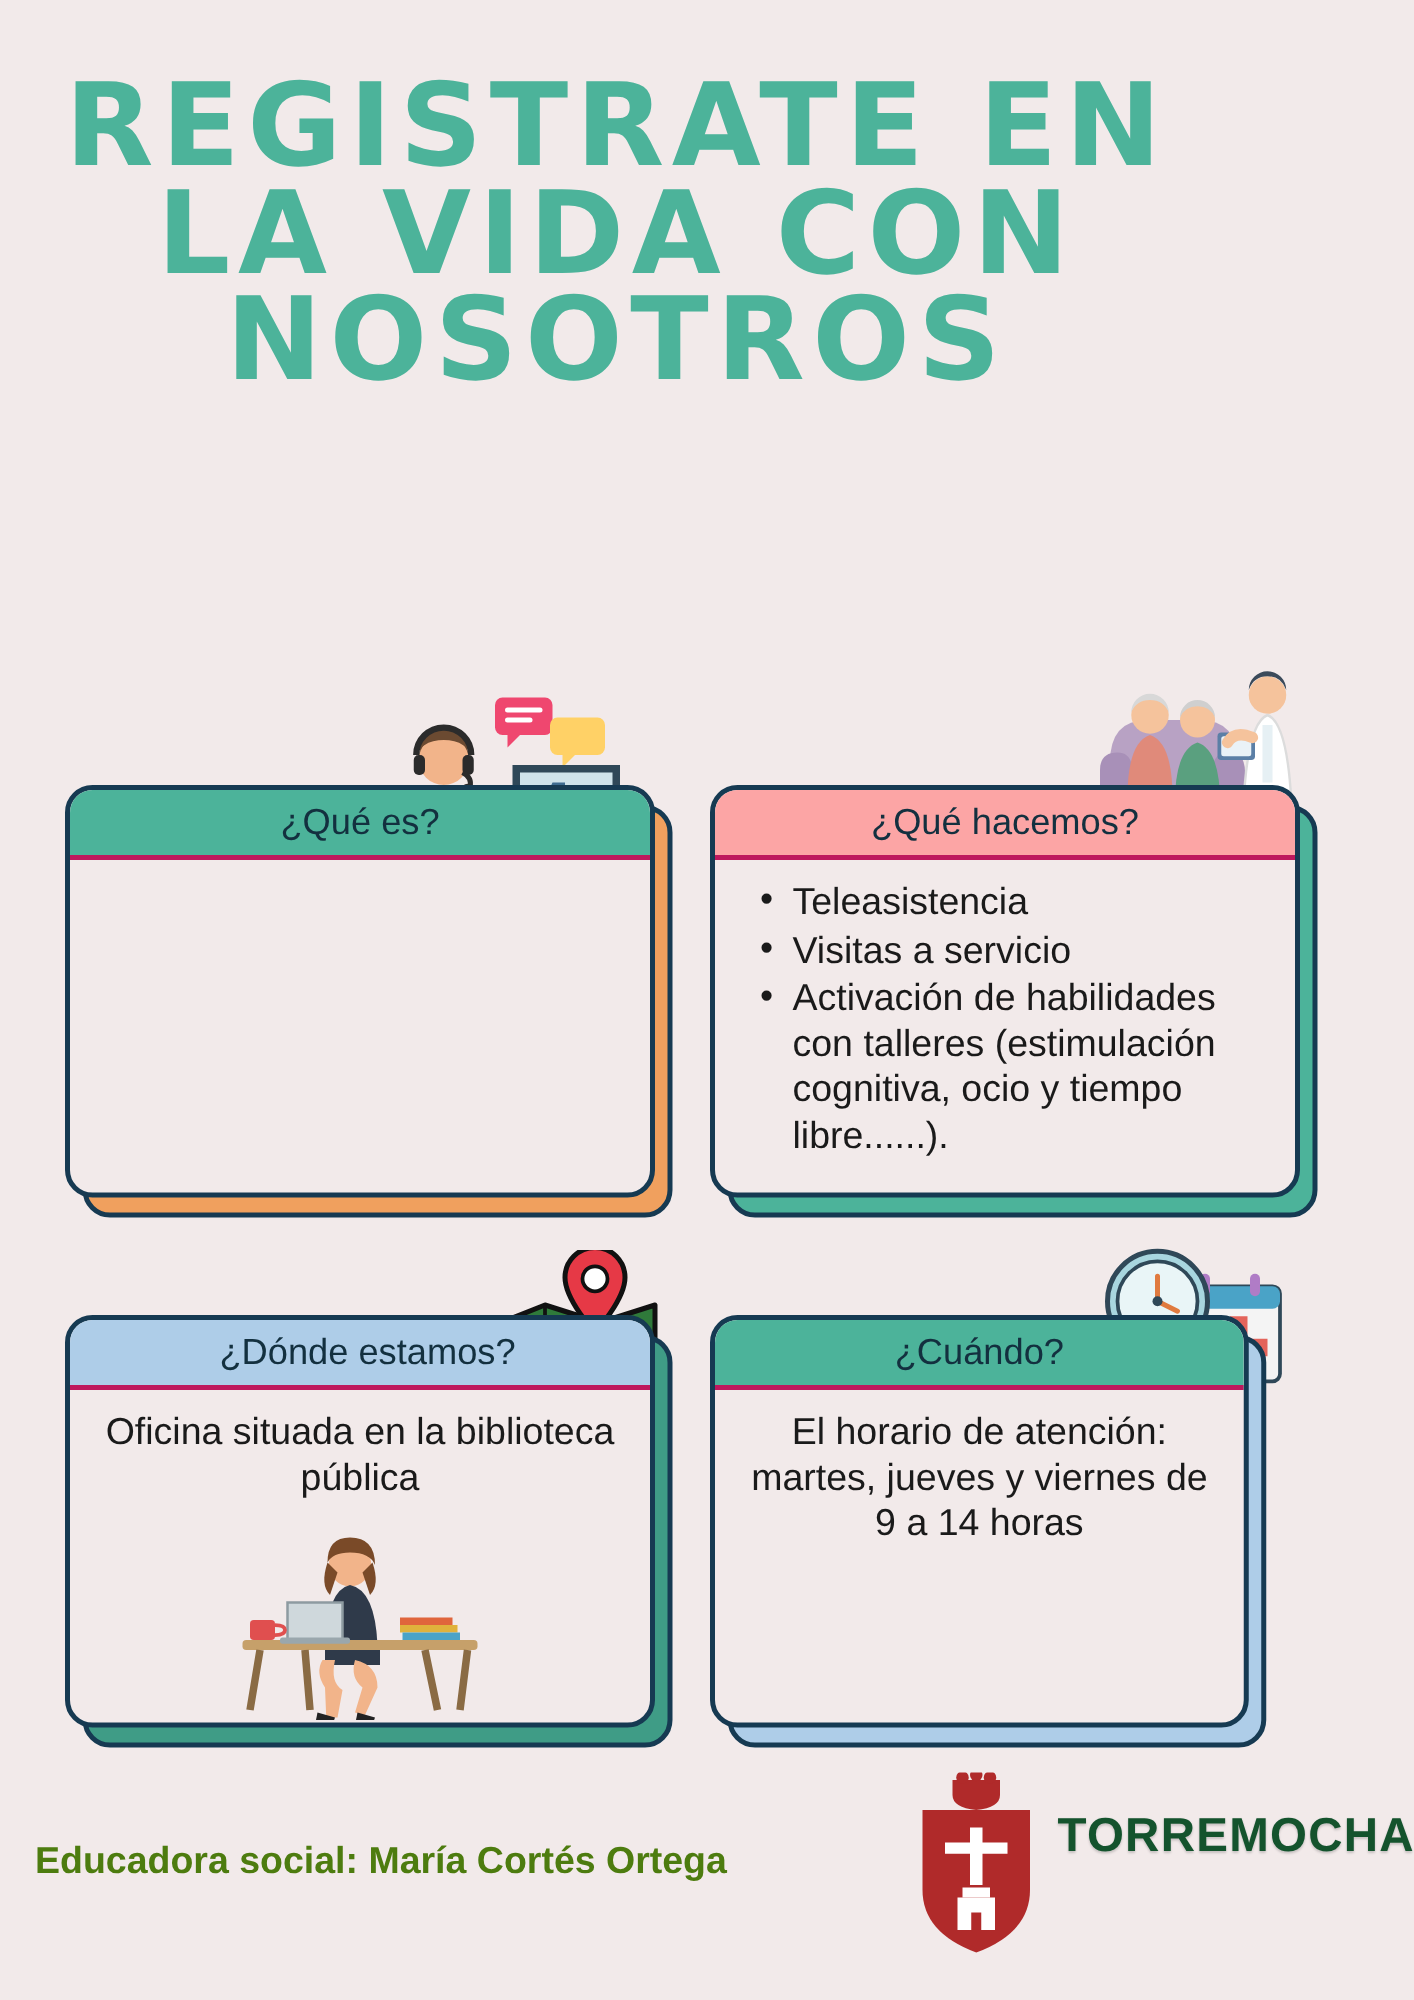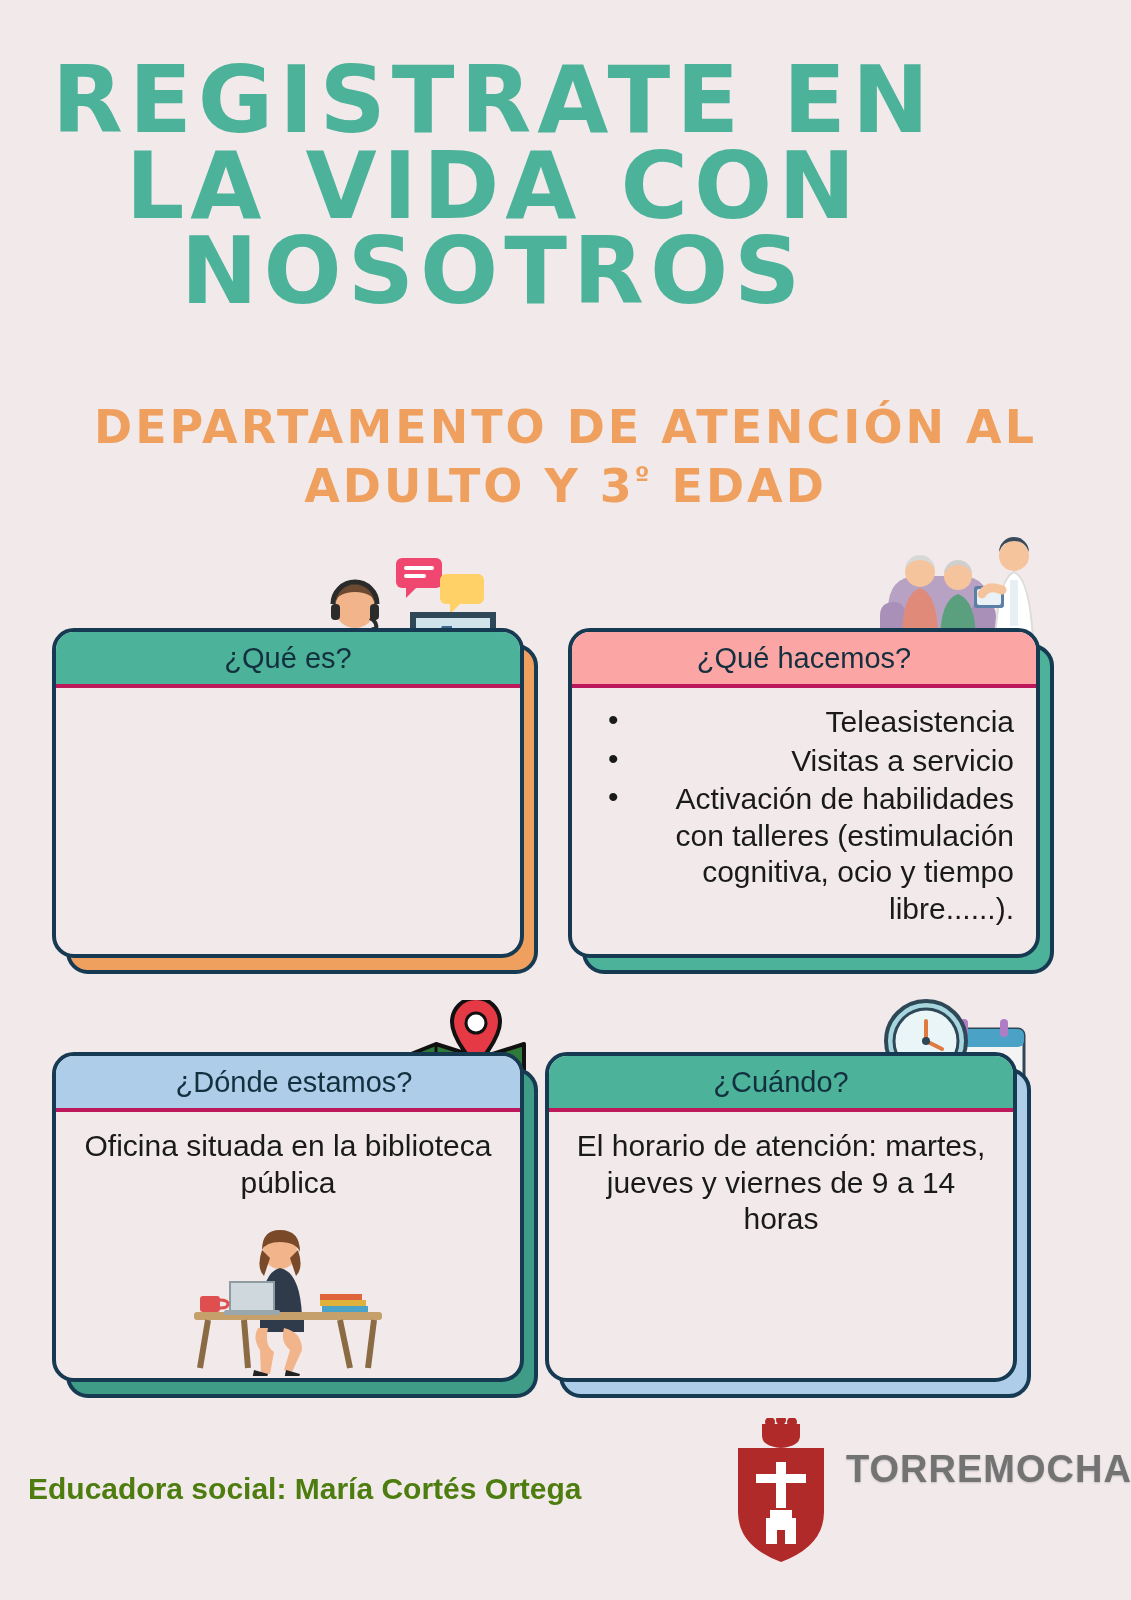--- a/index.html
+++ b/index.html
@@ -63,21 +63,21 @@
     color: #13303f;
   }
   .card .content {
     padding: 16px 22px;
     font-size: 30px;
     line-height: 1.22;
     color: #1a1a1a;
     text-align: center;
   }
   .card .content ul {
-    text-align: right;
+    text-align: left;
     margin-left: 26px;
     list-style: none;
   }
   .card .content ul li {
     position: relative;
     padding-left: 26px;
     margin-bottom: 2px;
   }
   .card .content ul li:before {
     content: "\2022";
@@ -96,21 +96,21 @@
   #card-do .shadow { background: #4cb39a; }
   #card-do .head { background: #fca5a5; }
   #card-do .content { text-align: left; padding-left: 10px; }
 
   
   #card-where { left: 52px; top: 1052px; width: 472px; height: 330px; }
   #card-where .shadow { background: #3f9c86; }
   #card-where .head { background: #aecde8; padding-left: 12px; }
 
   
-  #card-when { left: 545px; top: 1052px; width: 472px; height: 330px; }
+  #card-when { left: 568px; top: 1052px; width: 431px; height: 330px; }
   #card-when .shadow { background: #aecde8; }
   #card-when .head { background: #4cb39a; }
 
   
   .illus { position: absolute; pointer-events: none; }
   #illus-support { left: 300px; top: 552px; width: 215px; height: 140px; }
   #illus-care { left: 878px; top: 520px; width: 180px; height: 170px; }
   #illus-map { left: 390px; top: 1000px; width: 140px; height: 125px; }
   #illus-desk { left: 188px; top: 1216px; width: 200px; height: 160px; }
   #illus-clock { left: 880px; top: 995px; width: 150px; height: 130px; }
@@ -139,26 +139,20 @@
 <body>
 
 <div class="poster">
 
   <div class="title">
     <span class="l1">REGISTRATE EN</span>
     <span class="l2">LA VIDA CON</span>
     <span class="l3">NOSOTROS</span>
   </div>
 
-  <div class="subtitle">
-    <div>DEPARTAMENTO DE ATENCIÓN AL</div>
-    <div>
-      <span>ADULTO Y 3</span><sup>º</sup><span> EDAD</span>
-    </div>
-  </div>
 
   <svg class="illus" id="illus-support" viewBox="0 0 215 140">
     <rect x="96" y="6" width="46" height="30" rx="6" fill="#ef476f"></rect>
     <rect x="104" y="14" width="30" height="4" rx="2" fill="#fff"></rect>
     <rect x="104" y="22" width="22" height="4" rx="2" fill="#fff"></rect>
     <polygon points="106,36 106,46 116,36" fill="#ef476f"></polygon>
     <rect x="140" y="22" width="44" height="30" rx="6" fill="#ffd166"></rect>
     <polygon points="150,52 150,62 160,52" fill="#ffd166"></polygon>
 
     <path d="M36 46 q18 -22 38 0 l2 18 q-20 10 -42 0 z" fill="#6b4a31"></path>
@@ -302,18 +296,18 @@
       <circle cx="44" cy="4" r="5" fill="#b02a2a"></circle>
       <circle cx="55" cy="2" r="5" fill="#b02a2a"></circle>
       <circle cx="66" cy="4" r="5" fill="#b02a2a"></circle>
       <rect x="50" y="44" width="10" height="46" fill="#fff"></rect>
       <rect x="30" y="56" width="50" height="9" fill="#fff"></rect>
       <path d="M40 100 h30 v26 h-30z" fill="#fff"></path>
       <path d="M44 92 h22 v8 h-22z" fill="#fff"></path>
       <rect x="51" y="112" width="8" height="14" fill="#b02a2a"></rect>
     </svg>
     <div class="txt">
-      <div class="l2" style="color: #737373; text-shadow: rgb(207, 207, 207) 0px 0px 1px, rgba(0, 0, 0, 0.18) 0px 1px 2px; text-align: center;">TORREMOCHA</div>
+      <div class="l2" style="color: #14532d; text-shadow: rgb(207, 207, 207) 0px 0px 1px, rgba(0, 0, 0, 0.18) 0px 1px 2px; text-align: center;">TORREMOCHA</div>
     </div>
   </div>
 
 <div class="logo-band" style="position: absolute; left: 846px; top: 1440px; width: 252px; height: 96px; background: transparent;"></div>
   </div>
 
 </body></html>

